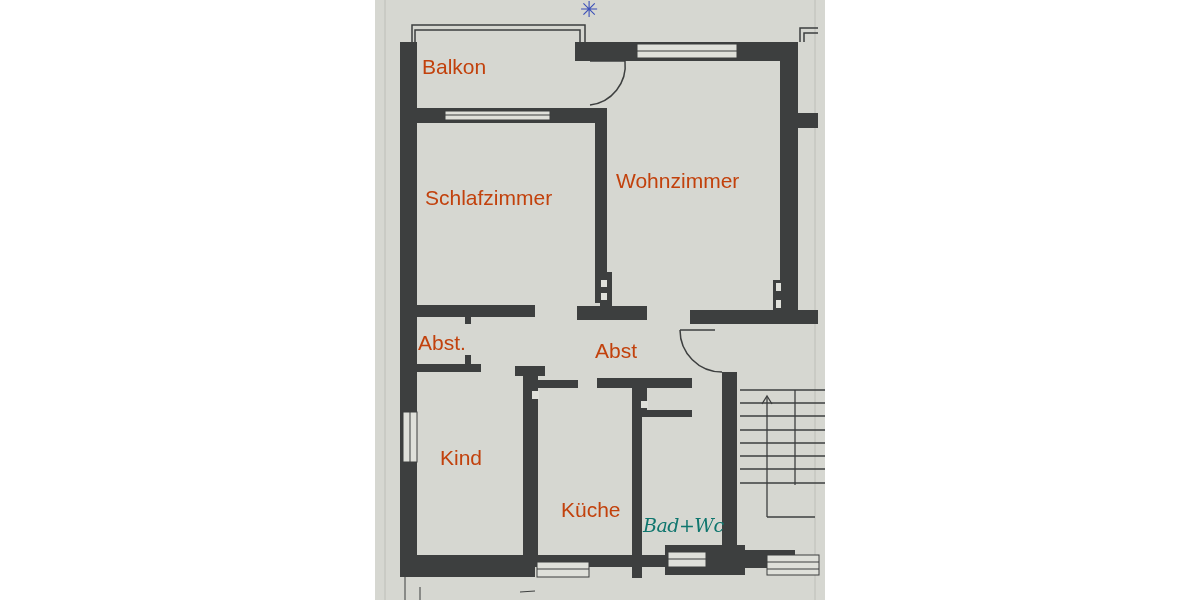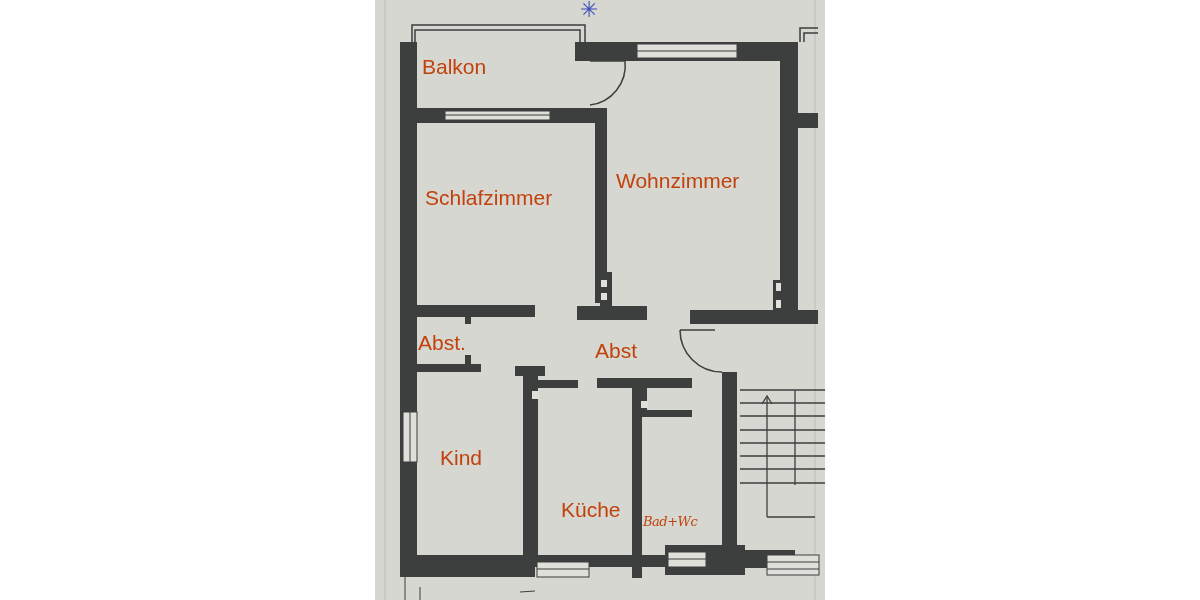--- a/index.html
+++ b/index.html
@@ -1,20 +1,20 @@
 <!DOCTYPE html>
 <html><head>
 <meta charset="utf-8">
 <style>
   html, body { margin:0; padding:0; }
   body { width:1200px; height:600px; background:#ffffff; position:relative; overflow:hidden; font-family:"Liberation Sans", sans-serif; }
   #photo { position:absolute; left:375px; top:0; width:450px; height:600px; background:#d6d7d1; overflow:hidden; }
   #photo svg { position:absolute; left:0; top:0; }
   .lbl { position:absolute; color:#c2410c; font-family:"Liberation Sans", sans-serif; font-size:21px; white-space:nowrap; line-height:1; }
-  .hand { position:absolute; color:#c2410c; font-family:"DejaVu Serif", serif; font-style:italic; font-size:13px; white-space:nowrap; letter-spacing:-0.5px; }
+  .hand { position:absolute; color:#0f766e; font-family:"DejaVu Serif", serif; font-style:italic; font-size:19px; white-space:nowrap; letter-spacing:-0.5px; }
 </style>
 </head>
 <body>
 
 <div id="photo">
   <svg width="450" height="600" viewBox="0 0 450 600">
 
     <line x1="10" y1="0" x2="10" y2="600" stroke="#bdbeb8" stroke-width="1"></line>
     <line x1="440" y1="0" x2="440" y2="600" stroke="#bdbeb8" stroke-width="1"></line>
 

